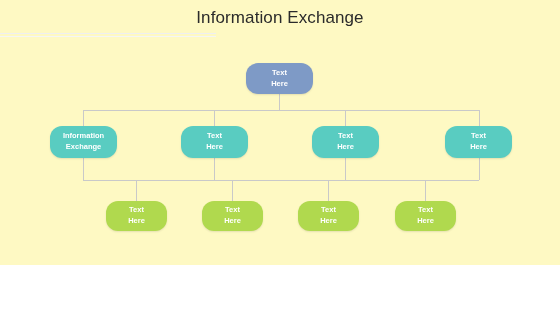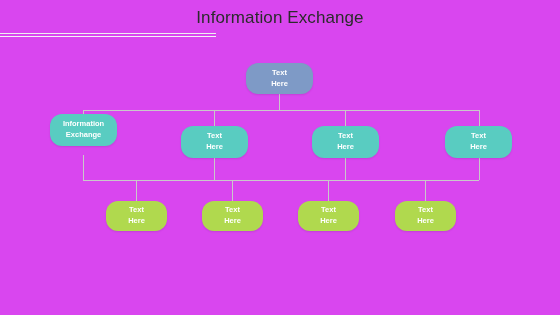--- a/index.html
+++ b/index.html
@@ -3,22 +3,22 @@
 <meta charset="utf-8">
 <style>
   html, body {
     margin: 0;
     padding: 0;
     background: #ffffff;
   }
   #slide {
     position: relative;
     width: 560px;
-    height: 315px;
-    background: #d946ef;
+    height: 265px;
+    background: #fef9c3;
     overflow: hidden;
     font-family: "Liberation Sans", sans-serif;
     text-decoration: underline;
   }
 
   
   #title {
     position: absolute;
     left: 0;
     top: 8px;
@@ -120,21 +120,21 @@
   <div class="conn-v" style="left:328px; top:180px; height:21px;"></div>
   <div class="conn-v" style="left:425px; top:180px; height:21px;"></div>
 
   <div class="node root" style="left:246px; top:63px; width:67px; height:31px;">
     <div>
       <span>Text</span>
       <span>Here</span>
     </div>
   </div>
 
-  <div class="node mid" style="left:50px; top:114px; width:67px; height:32px;">
+  <div class="node mid" style="left:50px; top:126px; width:67px; height:32px;">
     <div>
       <span>Information</span>
       <span>Exchange</span>
     </div>
   </div>
 
   <div class="node mid" style="left:181px; top:126px; width:67px; height:32px;">
     <div>
       <span>Text</span>
       <span>Here</span>

